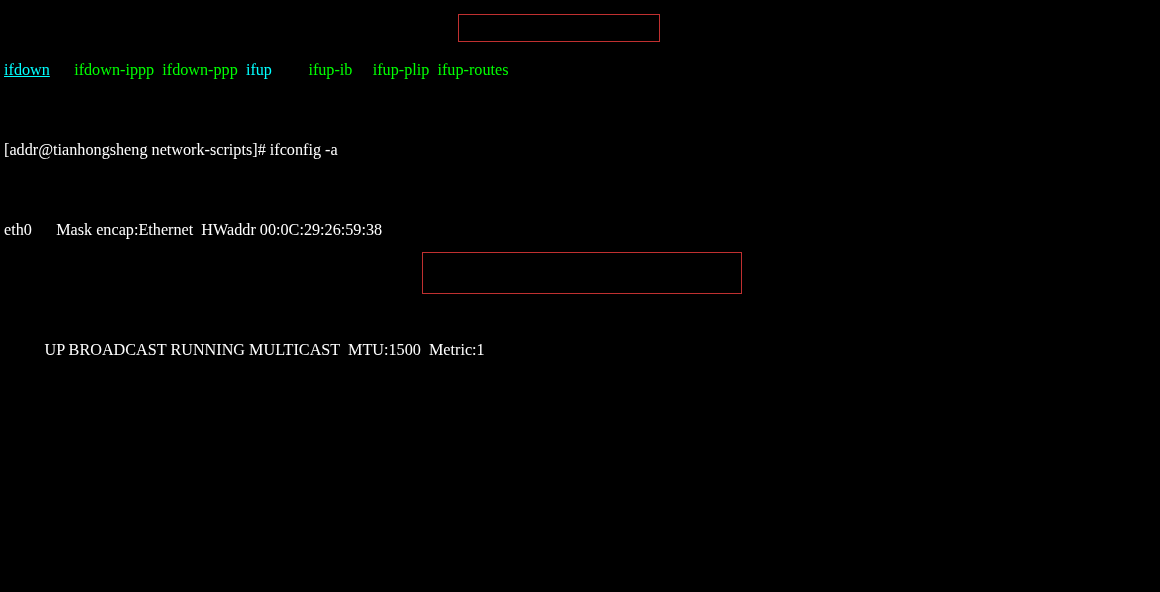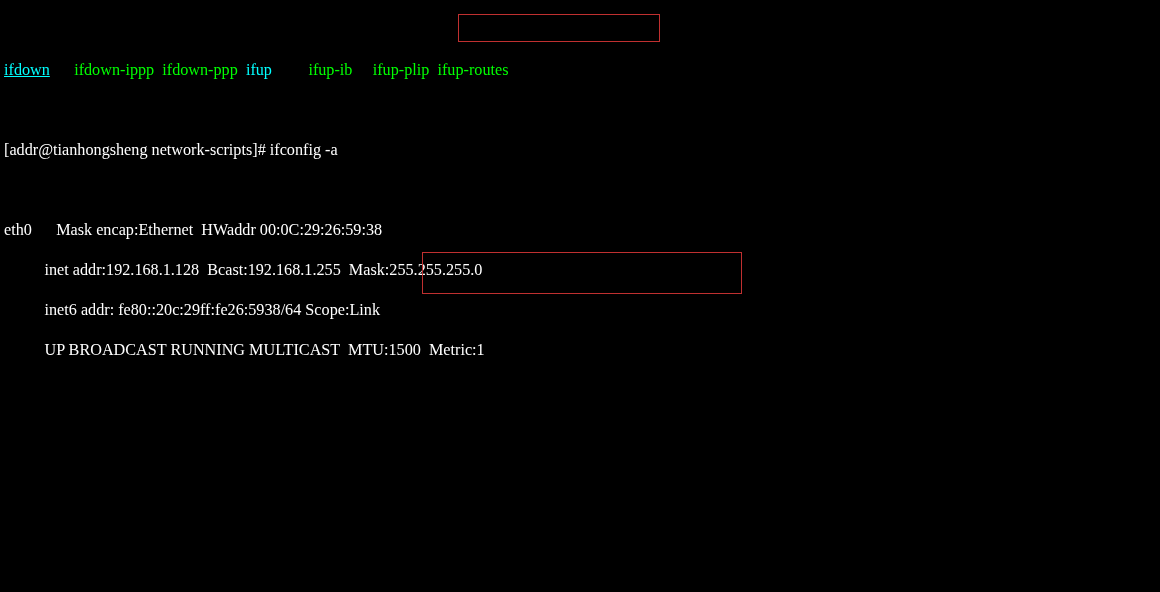--- a/index.html
+++ b/index.html
@@ -46,22 +46,22 @@
 <div class="term">
 
 
 <span class="line files"><span class="cyan underline">ifdown</span><span>      </span><span class="green">ifdown-ippp</span><span>  </span><span class="green">ifdown-ppp</span><span>  </span><span class="cyan">ifup</span><span>         </span><span class="green">ifup-ib</span><span>     </span><span class="green">ifup-plip</span><span>  </span><span class="green">ifup-routes</span></span>
 
 
 <span class="line"><span class="white">[</span><span class="white">addr</span><span class="white">@</span><span class="white">tianhongsheng</span><span class="white"> </span><span class="white">network-scripts</span><span class="white">]# </span><span class="white">ifconfig -a</span></span>
 
 
 <span class="line"><span class="white">eth0</span><span class="white">      </span><span class="white">Mask encap:Ethernet  HWaddr 00:0C:29:26:59:38</span></span>
-<span class="line"><span>          </span><span>inet addr:192.168.1.128  Bcast:192.168.1.255  Mask:255.255.255.0</span></span>
-<span class="line"><span>          </span><span>inet6 addr: fe80::20c:29ff:fe26:5938/64 Scope:Link</span></span>
+<span class="line"><span>          </span></span>
+<span class="line"><span>          </span></span>
 <span class="line"><span>          </span><span>UP BROADCAST RUNNING MULTICAST  MTU:1500  Metric:1</span></span>
 <span class="line"><span>          </span></span>
 <span class="line"><span>          </span></span>
 <span class="line"><span>          </span></span>
 
 <span class="line"> </span>
 
 
 
 

